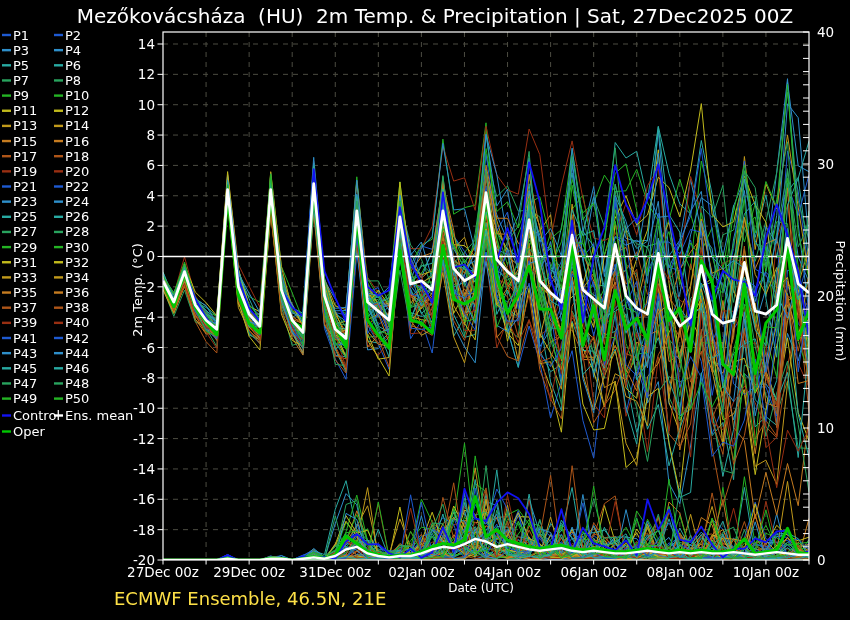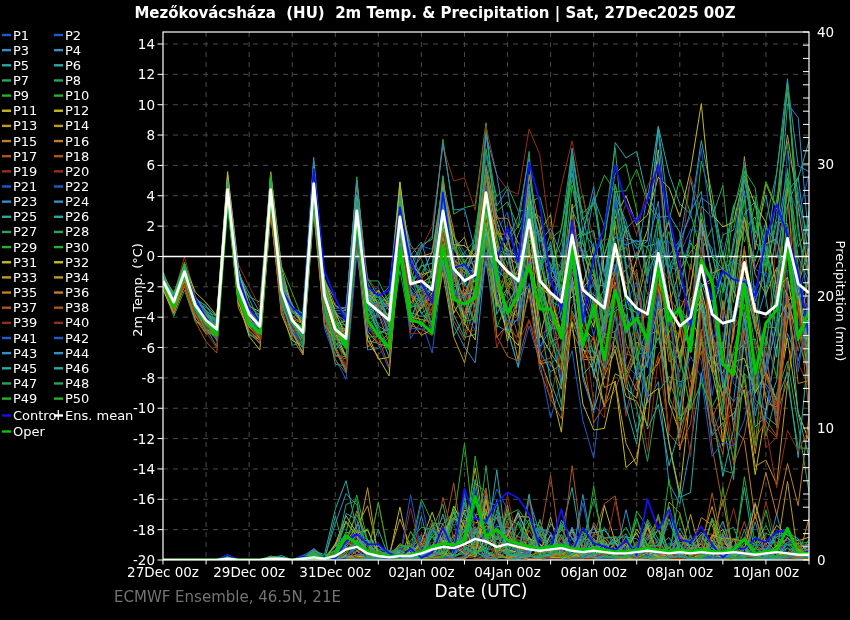--- a/index.html
+++ b/index.html
@@ -1,23 +1,23 @@
 <!DOCTYPE html>
 <html><head>
 <meta charset="utf-8">
 <style>
   html,body{margin:0;padding:0;background:#000;}
   .stage{position:relative;width:850px;height:620px;background:#000;overflow:hidden;
          font-family:"DejaVu Sans", sans-serif;color:#fff;}
   .abs{position:absolute;}
-  #title{top:4px;left:435px;transform:translateX(-50%);font-weight:bold;font-size:15px;white-space:pre;text-align:right;}
+  #title{top:4px;left:435px;transform:translateX(-50%);font-weight:normal;font-size:20px;white-space:pre;text-align:right;}
   #ylabel-left{top:290px;left:137px;transform:translate(-50%,-50%) rotate(-90deg);font-size:13px;white-space:nowrap;}
   #ylabel-right{top:301px;left:840px;transform:translate(-50%,-50%) rotate(90deg);font-size:13px;white-space:nowrap;}
-  #xlabel{top:581px;left:481px;transform:translateX(-50%);font-size:17px;}
-  #footer-left{top:588px;left:114px;font-size:15px;color:#737373;}
+  #xlabel{top:581px;left:481px;transform:translateX(-50%);font-size:12px;}
+  #footer-left{top:588px;left:114px;font-size:18px;color:#fde047;}
   #footer-right{top:588px;left:649px;font-size:17px;color:#f2f2f2;}
   svg{position:absolute;top:0;left:0;}
 </style>
 </head>
 <body>
 
 <div class="stage">
   <div class="abs" id="title">Mezőkovácsháza  (HU)  2m Temp. &amp; Precipitation | Sat, 27Dec2025 00Z</div>
   <div class="abs" id="ylabel-left">2m Temp. (°C)</div>
   <div class="abs" id="ylabel-right">Precipitation (mm)</div>

